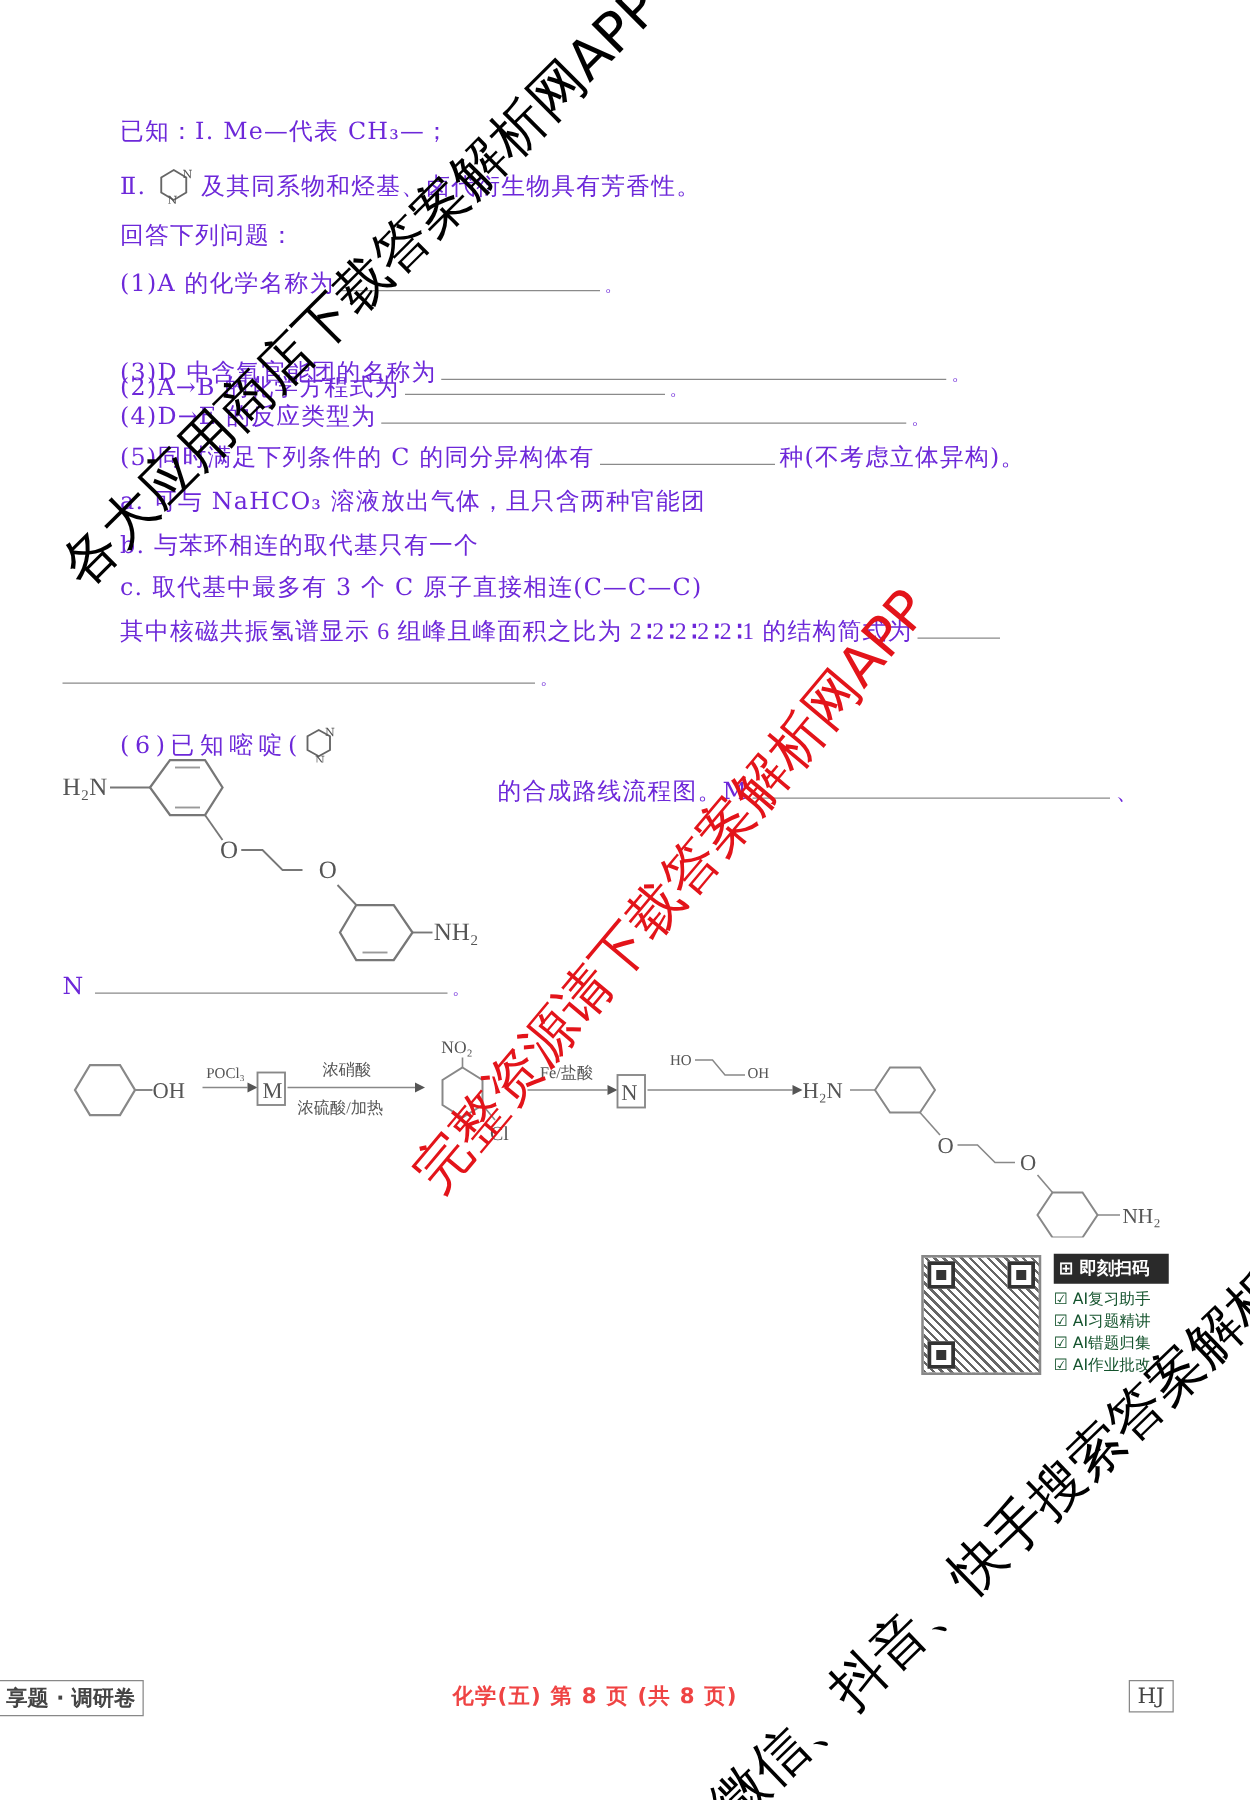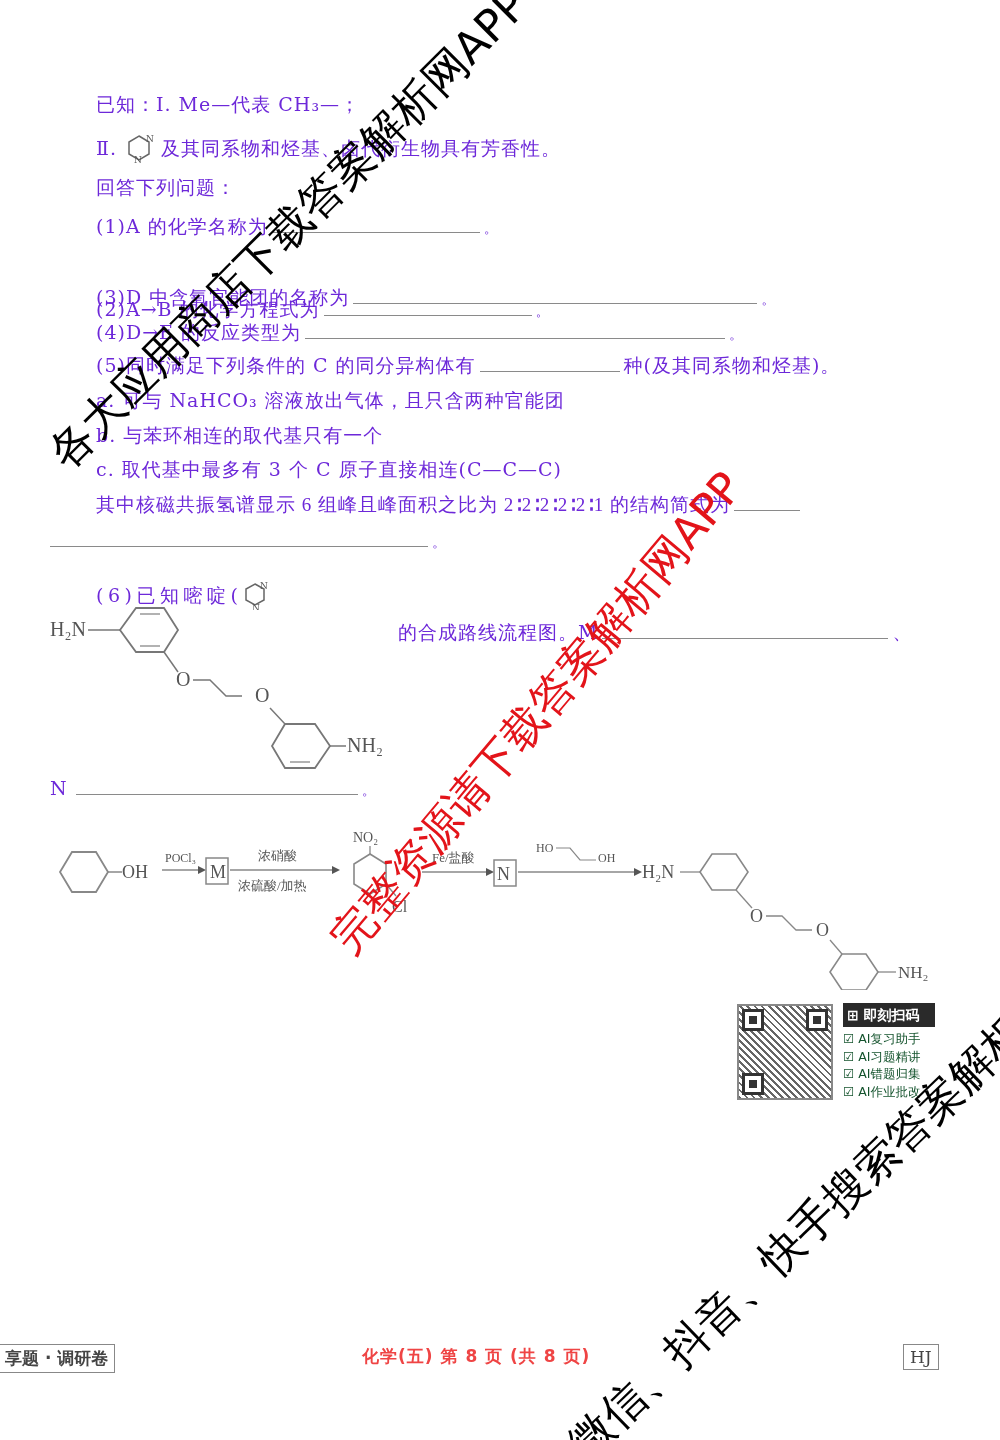--- a/index.html
+++ b/index.html
@@ -46,21 +46,21 @@
 <div class="line" style="left:96px;top:249px;margin-top:48px;">
   <span>(2)A→B 的化学方程式为</span><span class="blank" style="width:208px"></span><span class="dot">。</span>
 </div>
 <div class="line" style="left:96px;top:285px;">
   <span>(3)D 中含氧官能团的名称为</span><span class="blank" style="width:404px"></span><span class="dot">。</span>
 </div>
 <div class="line" style="left:96px;top:320px;">
   <span>(4)D→E 的反应类型为</span><span class="blank" style="width:420px"></span><span class="dot">。</span>
 </div>
 <div class="line" style="left:96px;top:353px;">
-  <span>(5)同时满足下列条件的 C 的同分异构体有</span><span class="blank" style="width:140px"></span><span>种(及其同系物和烃基)。</span>
+  <span>(5)同时满足下列条件的 C 的同分异构体有</span><span class="blank" style="width:140px"></span><span>种(不考虑立体异构)。</span>
 </div>
 <div class="line" style="left:96px;top:388px;">a. 可与 NaHCO₃ 溶液放出气体，且只含两种官能团</div>
 <div class="line" style="left:96px;top:423px;">b. 与苯环相连的取代基只有一个</div>
 <div class="line" style="left:96px;top:457px;">c. 取代基中最多有 3 个 C 原子直接相连(C—C—C)</div>
 <div class="line" style="left:96px;top:492px;font-family:Liberation Serif, serif;">
   <span>其中核磁共振氢谱显示 6 组峰且峰面积之比为 2∶2∶2∶2∶2∶1 的结构简式为</span><span class="blank" style="width:66px"></span>
 </div>
 <div class="line" style="left:50px;top:528px;">
   <span class="blank" style="width:378px;margin-left:0"></span><span class="dot">。</span>
 </div>

